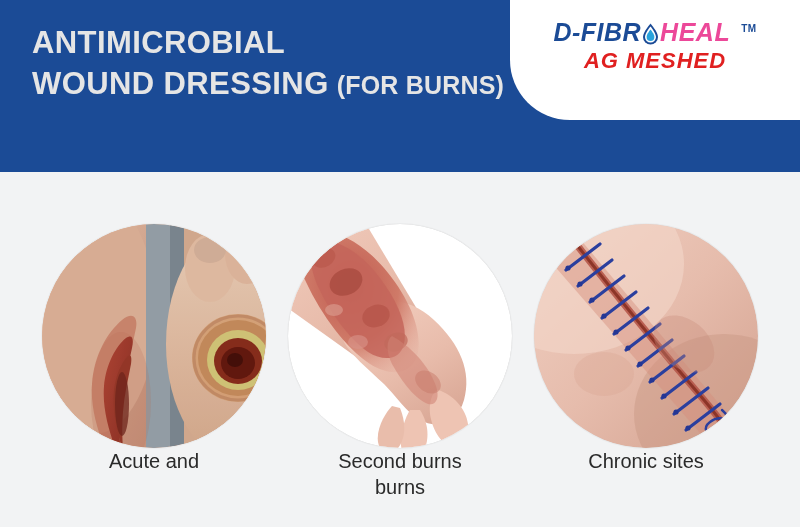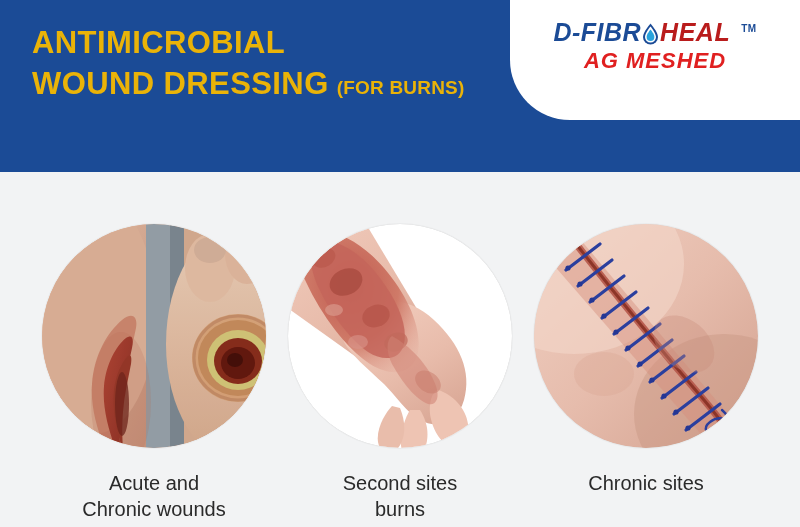--- a/index.html
+++ b/index.html
@@ -25,30 +25,30 @@
     background: #1b4b96;
     overflow: hidden;
   }
   .header-inner {
     position: absolute;
     left: 32px;
     top: 22px;
     width: 520px;
   }
   .title-line {
-    color: #eab308;
+    color: #e5e5e5;
     font-size: 31px;
     font-weight: bold;
     letter-spacing: 0.4px;
     line-height: 41px;
     text-transform: uppercase;
     white-space: nowrap;
   }
   .title-sub {
-    font-size: 19px;
+    font-size: 25px;
     font-weight: bold;
     letter-spacing: 0.2px;
     margin-left: 8px;
   }
 
   
   .logo-plate {
     position: absolute;
     right: 0;
     top: 0;
@@ -86,21 +86,21 @@
   .logo-drop {
     display: inline-block;
     width: 17px;
     height: 22px;
     position: relative;
     vertical-align: -4px;
     margin: 0 1px;
   }
   .logo-drop svg { display: block; }
   .logo-heal {
-    color: #b91c1c;
+    color: #ec4899;
   }
   .logo-tm {
     font-size: 10px;
     font-style: normal;
     font-weight: bold;
     vertical-align: super;
     color: #1b4b96;
     margin-left: 11px;
   }
   .logo-line2 {
@@ -137,21 +137,21 @@
     height: 224px;
     border-radius: 50%;
     overflow: hidden;
     position: relative;
     background: #ddd;
     box-shadow: 0 0 0 1px rgba(0,0,0,0.03);
   }
   .circle svg { display: block; }
 
   .caption {
-    margin-top: 22px;
+    margin-top: 0;
     font-size: 20px;
     color: #2a2a2a;
     line-height: 26px;
     font-family: "Liberation Sans", sans-serif;
   }
 </style>
 </head>
 <body>
 
 <div class="header">
@@ -230,21 +230,20 @@
           <ellipse cx="196" cy="139" rx="17" ry="16" fill="#65190f"></ellipse>
           <ellipse cx="193" cy="136" rx="8" ry="7" fill="#47100a"></ellipse>
           <ellipse cx="196" cy="134" rx="44" ry="42" fill="none" stroke="#b5795a" stroke-width="3" opacity="0.5"></ellipse>
 
           <rect x="0" y="0" width="224" height="224" fill="#000" opacity="0.04"></rect>
         </g>
       </svg>
     </div>
     <div class="caption">
       <div>Acute and</div>
-      <div>Chronic wounds</div>
     </div>
   </div>
 
   <div class="card card-2">
     <div class="circle">
       <svg width="224" height="224" viewBox="0 0 224 224">
         <defs>
           <clipPath id="c2">
               <circle cx="112" cy="112" r="112"></circle>
             </clipPath>
@@ -282,21 +281,21 @@
           <ellipse cx="46" cy="86" rx="9" ry="6" fill="#dca093" opacity="0.6"></ellipse>
 
           <path d="M104 112 C122 122 140 140 148 162 C152 174 148 182 140 180 C128 176 114 158 104 140 C98 128 98 116 104 112 Z" fill="#cf8272" opacity="0.55"></path>
           <ellipse cx="140" cy="158" rx="14" ry="10" fill="#c87a69" opacity="0.5" transform="rotate(35 140 158)"></ellipse>
 
           <path d="M0 150 L70 224 L0 224 Z" fill="#ffffff" opacity="0.9"></path>
         </g>
       </svg>
     </div>
     <div class="caption">
-      <div>Second sites</div>
+      <div>Second burns</div>
       <div>burns</div>
     </div>
   </div>
 
   <div class="card card-3">
     <div class="circle">
       <svg width="224" height="224" viewBox="0 0 224 224">
         <defs>
           <clipPath id="c3">
               <circle cx="112" cy="112" r="112"></circle>

